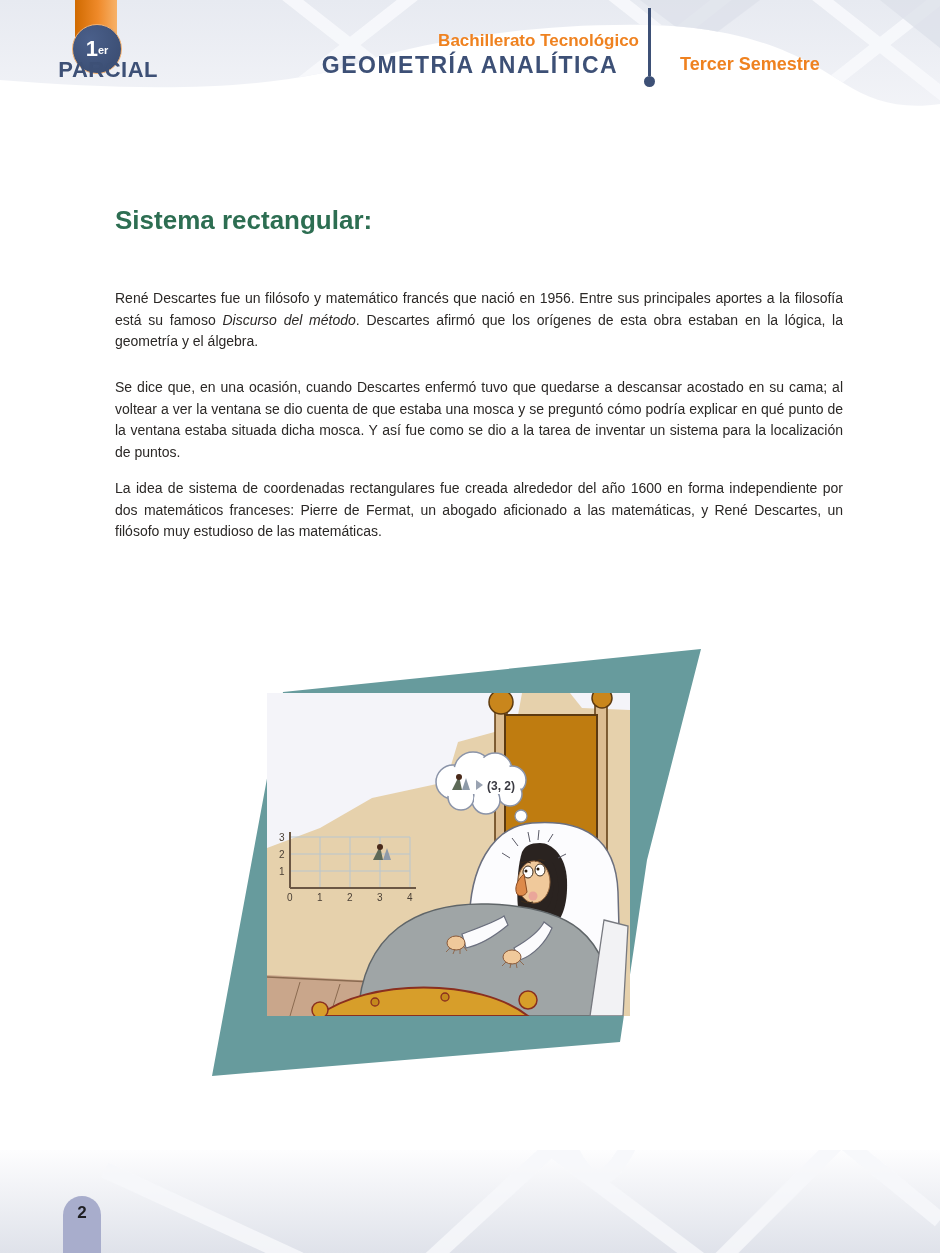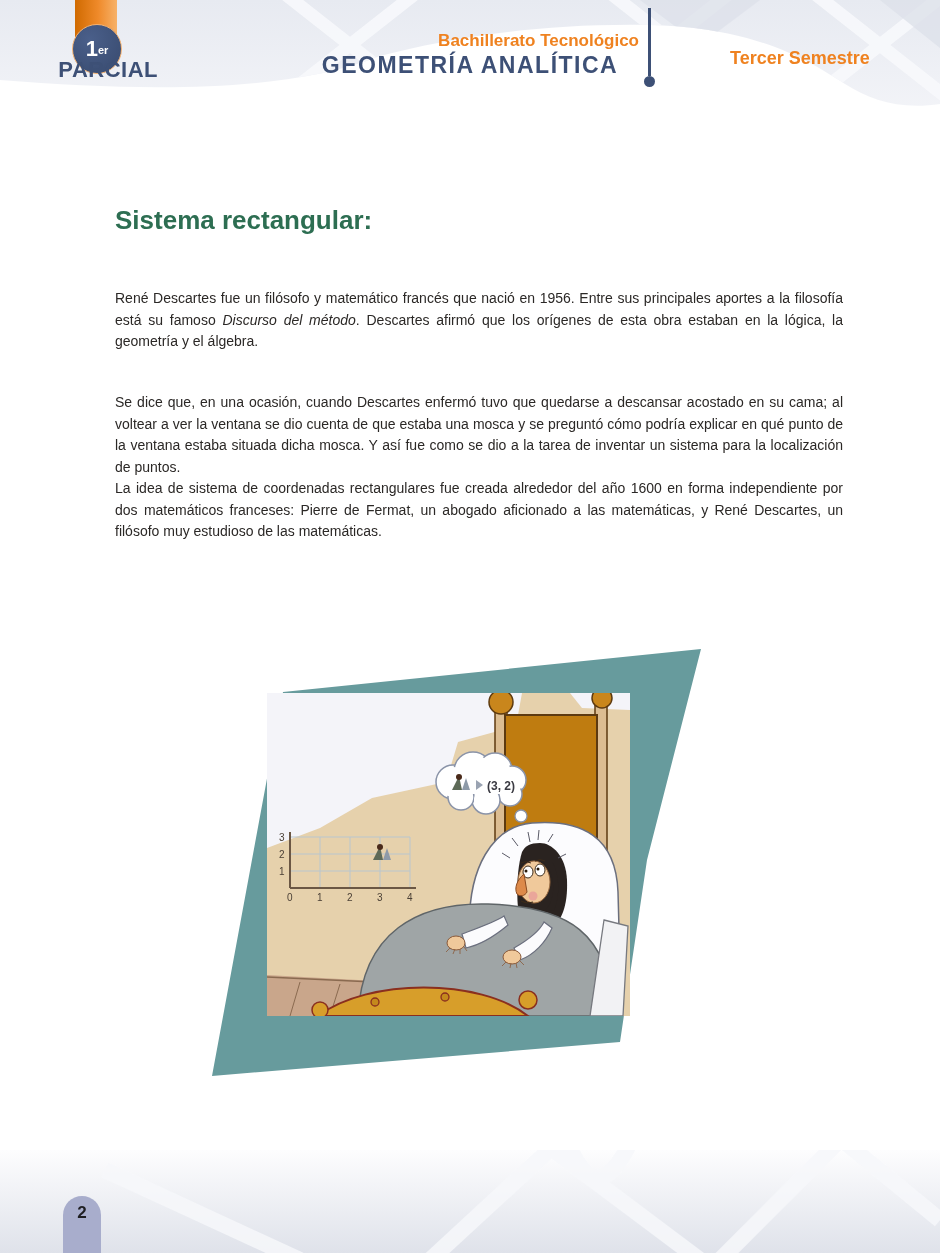--- a/index.html
+++ b/index.html
@@ -18,27 +18,27 @@
   .badge-suf{font-size:11px;font-weight:bold;align-self:center;margin-top:2px;}
   .parcial{position:absolute;left:40px;top:57px;width:118px;text-align:right;
     font-size:22px;font-weight:bold;color:#3d5076;letter-spacing:0.5px;}
   
   .program{position:absolute;left:299px;top:31px;width:340px;text-align:right;
     font-size:17px;font-weight:bold;color:#ef8220;}
   .subject{position:absolute;left:300px;top:52px;width:340px;text-align:center;
     font-size:23px;font-weight:bold;color:#3d5076;letter-spacing:1.5px;}
   .hdr-divider{position:absolute;left:648px;top:8px;width:3px;height:68px;background:#3d5076;}
   .hdr-dot{position:absolute;left:644px;top:76px;width:11px;height:11px;border-radius:50%;background:#3d5076;}
-  .semester{position:absolute;left:680px;top:48px;width:240px;text-align:center;
+  .semester{position:absolute;left:680px;top:54px;width:240px;
     font-size:18px;font-weight:bold;color:#ef8220;}
   
   .title{position:absolute;left:115px;top:205px;font-size:26px;font-weight:bold;color:#2d6e52;}
   .para{position:absolute;left:115px;width:728px;font-size:14px;line-height:21.5px;
     color:#2b2826;text-align:justify;}
-  .p1{top:288px;} .p2{top:392px;} .p3{top:478px;} .p4{top:562px;}
+  .p1{top:288px;} .p2{top:377px;} .p3{top:478px;} .p4{top:562px;}
   .ital{font-style:italic;}
   
   .bottom-band{position:absolute;left:0;top:1150px;width:940px;height:103px;}
   .page-pill{position:absolute;left:63px;top:1196px;width:38px;height:57px;
     background:#a8adcc;border-radius:19px 19px 0 0;}
   .page-num{position:absolute;left:63px;top:1203px;width:38px;text-align:center;
     font-size:17px;font-weight:bold;color:#1e1e22;}
   .figure{position:absolute;left:190px;top:630px;}
 </style>
 </head>

